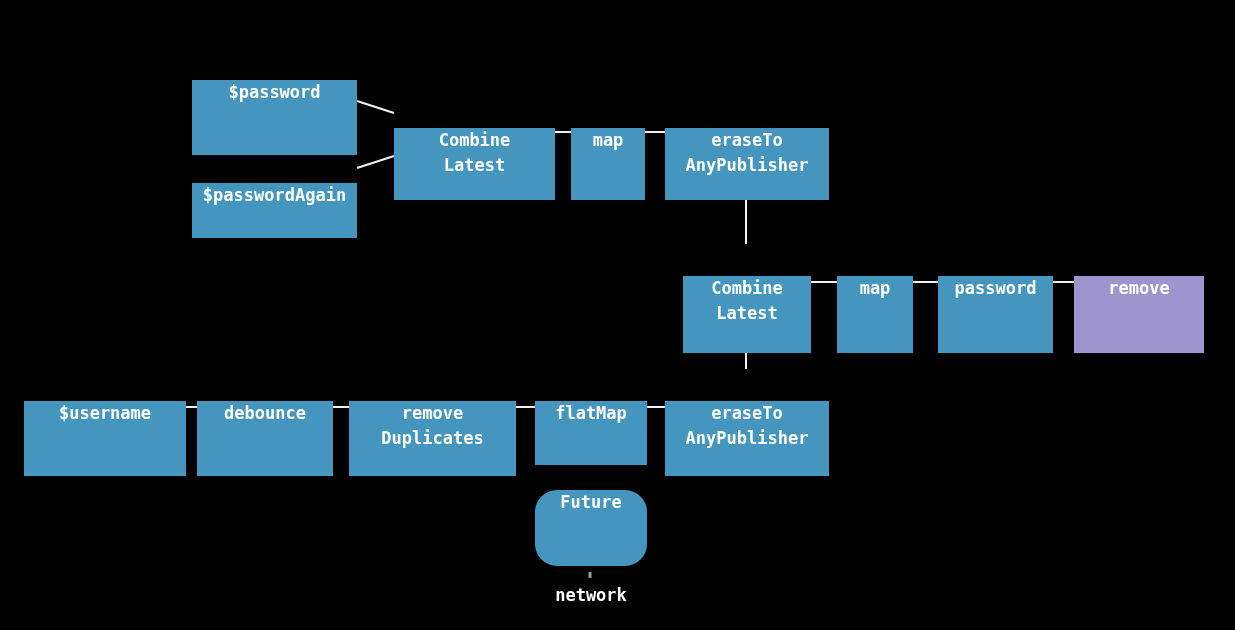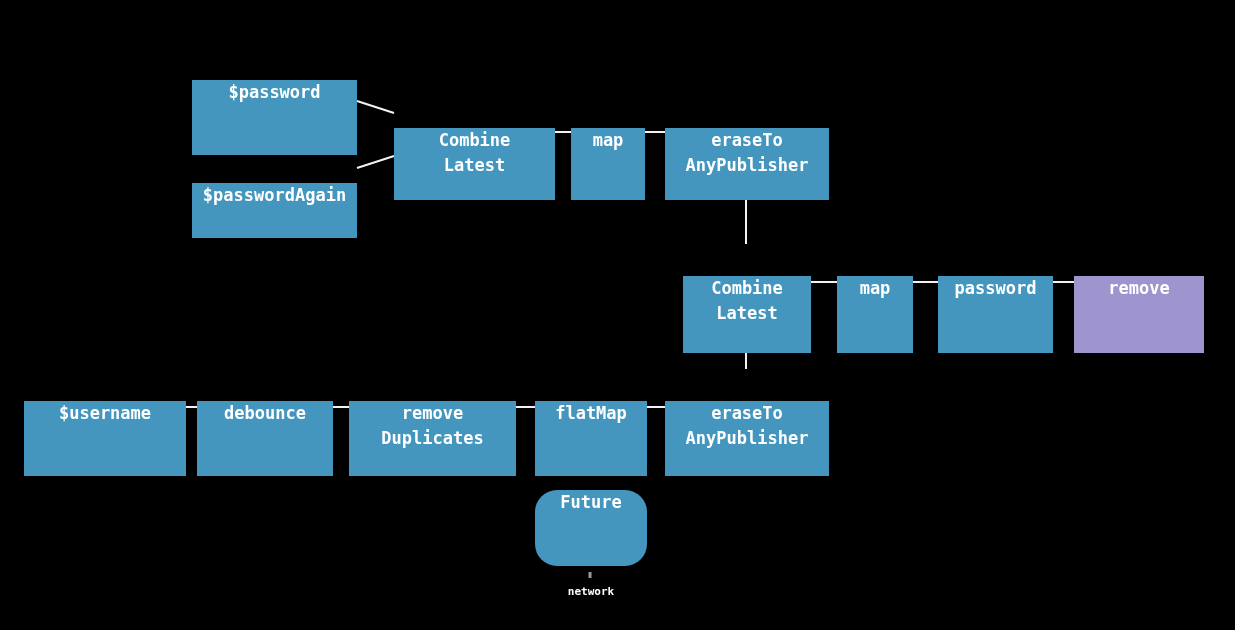--- a/index.html
+++ b/index.html
@@ -37,38 +37,38 @@
     font-size: 17px;
     font-weight: bold;
     line-height: 1.45;
     margin-top: 32px;
   }
   .node.purple { background: var(--assign-purple); }
   .node-label { white-space: pre-line; }
   .floating-label {
     position: absolute;
     color: var(--label-text);
-    font-size: 11px;
+    font-size: 17px;
     font-weight: bold;
     text-align: center;
   }
   
   .n-password          { left: 192px;  top: 48px;  width: 165px; height: 75px; }
   .n-password-again    { left: 192px;  top: 151px; width: 165px; height: 55px; }
   .n-combine-latest-1  { left: 394px;  top: 96px;  width: 161px; height: 72px; }
   .n-map-1             { left: 571px;  top: 96px;  width: 74px;  height: 72px; }
   .n-erase-1           { left: 665px;  top: 96px;  width: 164px; height: 72px; }
   .n-combine-latest-2  { left: 683px;  top: 244px; width: 128px; height: 77px; }
   .n-map-2             { left: 837px;  top: 244px; width: 76px;  height: 77px; }
   .n-receive           { left: 938px;  top: 244px; width: 115px; height: 77px; }
   .n-assign            { left: 1074px; top: 244px; width: 130px; height: 77px; }
   .n-username          { left: 24px;   top: 369px; width: 162px; height: 75px; }
   .n-debounce          { left: 197px;  top: 369px; width: 136px; height: 75px; }
   .n-remove-duplicates { left: 349px;  top: 369px; width: 167px; height: 75px; }
-  .n-flatmap           { left: 535px;  top: 369px; width: 112px; height: 75px; }
+  .n-flatmap           { left: 535px;  top: 369px; width: 112px; height: 64px; }
   .n-erase-2           { left: 665px;  top: 369px; width: 164px; height: 75px; }
   .n-future            { left: 535px;  top: 458px; width: 112px; height: 76px; border-radius: 22px; }
   .n-network           { left: 524px;  top: 585px; width: 134px; }
 </style>
 </head>
 <body>
 
 <div class="canvas">
 
   <svg class="edges" viewBox="0 0 1235 630" xmlns="http://www.w3.org/2000/svg">

